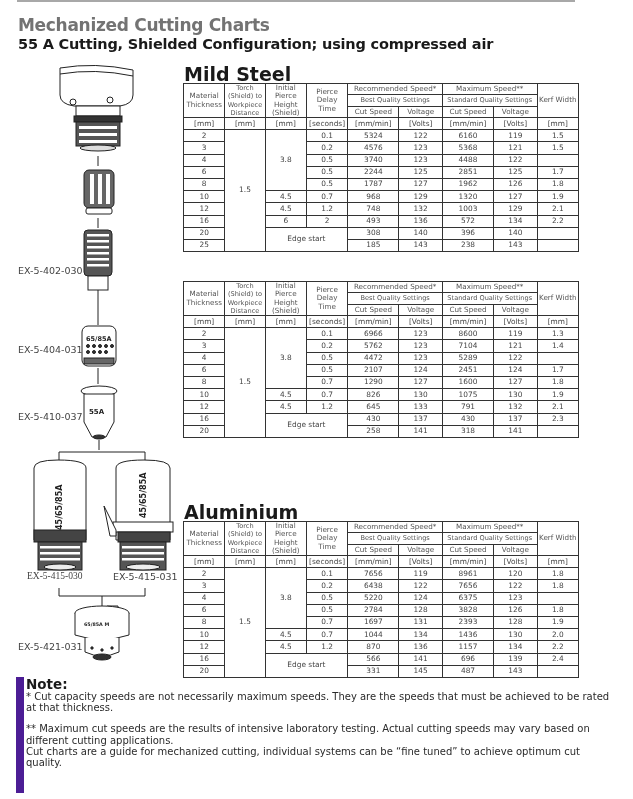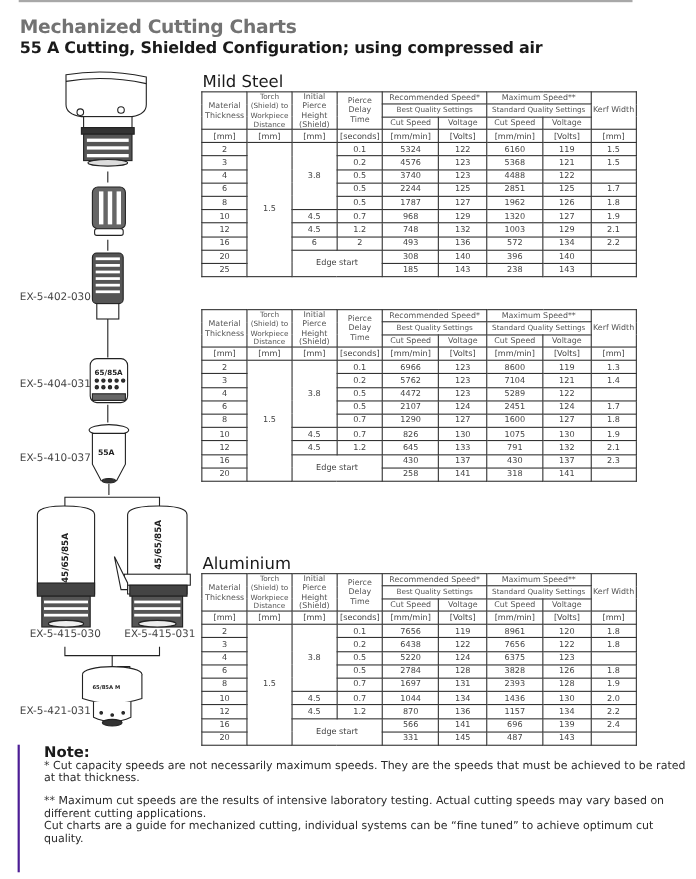--- a/index.html
+++ b/index.html
@@ -2,32 +2,32 @@
 <html><head>
 <meta charset="utf-8">
 <style>
   html, body { margin: 0; padding: 0; background: #ffffff; }
   body { width: 633px; height: 799px; position: relative; overflow: hidden; font-family: "DejaVu Sans", sans-serif; color: #1a1a1a; }
   .topline { position: absolute; left: 17px; top: 0; width: 558px; height: 2px; background: #a8a8a8; }
   .title1 { position: absolute; left: 18px; top: 15px; font-size: 17px; font-weight: bold; color: #737373; letter-spacing: -0.3px; }
   .title2 { position: absolute; left: 18px; top: 36px; font-size: 14.5px; font-weight: bold; color: #1a1a1a; letter-spacing: -0.2px; }
 
   .section { position: absolute; left: 183px; width: 396px; }
-  .section h2 { margin: 0 0 1px 1px; font-size: 15px; font-weight: normal; color: #1a1a1a; line-height: 16px; }
+  .section h2 { margin: 0 0 1px 1px; font-size: 19px; font-weight: bold; color: #1a1a1a; line-height: 16px; }
   table.cut { border-collapse: collapse; width: 396px; table-layout: fixed; font-family: "DejaVu Sans", sans-serif; }
   table.cut td, table.cut th { border: 1px solid #333; text-align: center; font-weight: normal; padding: 0; color: #444; font-size: 7.2px; line-height: 8.3px; }
   table.cut thead th { color: #555; }
   table.cut tbody td { height: 11.2px; font-size: 7.4px; }
   table.cut .units td { height: 11px; }
   .hdr-sm { font-size: 6.6px !important; }
 
   .parts { position: absolute; left: 0; top: 60px; width: 180px; height: 610px; }
   .plabel { position: absolute; font-size: 9.5px; color: #444; font-family: "DejaVu Sans", sans-serif; white-space: nowrap; }
 
-  .note { position: absolute; left: 16px; top: 677px; width: 590px; border-left: 2px solid #4c1d95; padding-left: 22px; height: 116px; }
+  .note { position: absolute; left: 16px; top: 677px; width: 590px; border-left: 8px solid #4c1d95; padding-left: 2px; height: 116px; }
   .note h3 { margin: 0; font-size: 13.5px; font-weight: bold; line-height: 14px; color: #1a1a1a; }
   .note p { margin: 0; font-size: 10px; line-height: 11.2px; color: #2a2a2a; }
   .note p.gap { margin-top: 10px; }
 </style>
 </head>
 <body>
 
 <div class="topline"></div>
 <div class="title1">Mechanized Cutting Charts</div>
 <div class="title2">55 A Cutting, Shielded Configuration; using compressed air</div>
@@ -137,21 +137,21 @@
       <text x="86" y="281" font-size="6.5">65/85A</text>
       <text x="89" y="354" font-size="7">55A</text>
       <text x="0" y="0" font-size="8" transform="translate(62 470) rotate(-90)">45/65/85A</text>
       <text x="0" y="0" font-size="8" transform="translate(146 458) rotate(-90)">45/65/85A</text>
       <text x="84" y="566" font-size="4.8">65/85A M</text>
     </g>
   </svg>
   <div class="plabel" style="left:18px; top:205px;">EX-5-402-030</div>
   <div class="plabel" style="left:18px; top:284px;">EX-5-404-031</div>
   <div class="plabel" style="left:18px; top:351px;">EX-5-410-037</div>
-  <div class="plabel" style="left:27px; top:511px;">EX-5-415-030</div>
+  <div class="plabel" style="left:27px; top:511px;font-family:Liberation Serif, serif;">EX-5-415-030</div>
   <div class="plabel" style="left:113px; top:511px;">EX-5-415-031</div>
   <div class="plabel" style="left:18px; top:581px;">EX-5-421-031</div>
 </div>
 
 <div class="section" style="top:66px;">
   <h2>Mild Steel</h2>
 <table class="cut">
       <colgroup>
         <col style="width:38px">
         <col style="width:37px">

